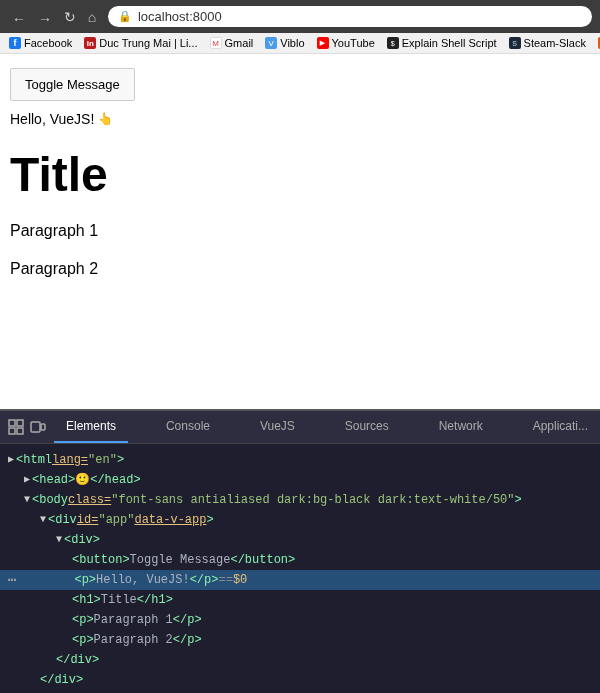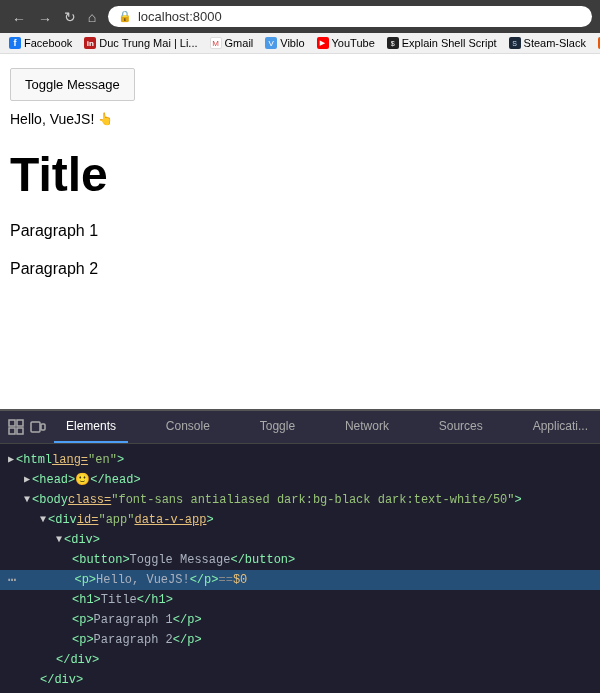--- a/index.html
+++ b/index.html
@@ -265,23 +265,23 @@
       <span class="dt-icon">
         <svg width="16" height="16" viewBox="0 0 16 16" fill="none">
           <rect x="1" y="3" width="9" height="10" rx="1" stroke="#aaa" stroke-width="1.5" fill="none"></rect>
           <rect x="11" y="5" width="4" height="6" rx="1" stroke="#aaa" stroke-width="1.5" fill="none"></rect>
         </svg>
       </span>
     </div>
     <div class="devtools-tabs">
       <div class="dt-tab active">Elements</div>
       <div class="dt-tab">Console</div>
-      <div class="dt-tab">Toggle</div>
+      <div class="dt-tab">VueJS</div>
+      <div class="dt-tab">Sources</div>
       <div class="dt-tab">Network</div>
-      <div class="dt-tab">Sources</div>
       <div class="dt-tab">Applicati...</div>
     </div>
   </div>
 
   <div class="code-area">
     <div class="code-line">
       <span class="toggle-arrow">▶</span>
       <span class="tag">&lt;html </span>
         <span class="attr-name">lang=</span>
         <span class="attr-value">"en"</span>

